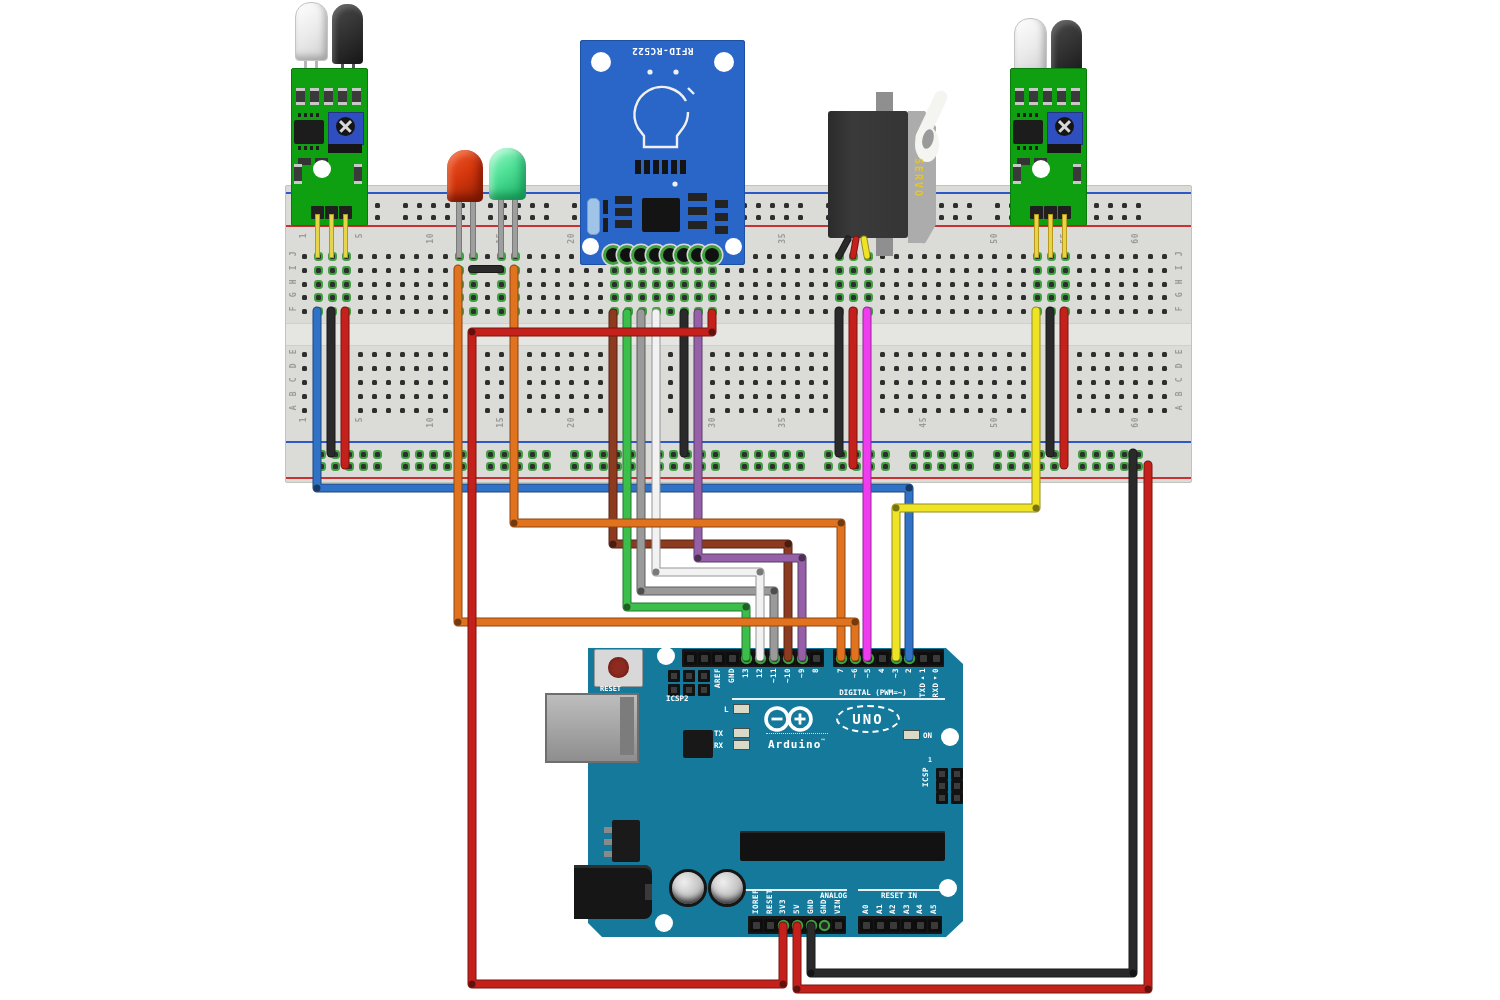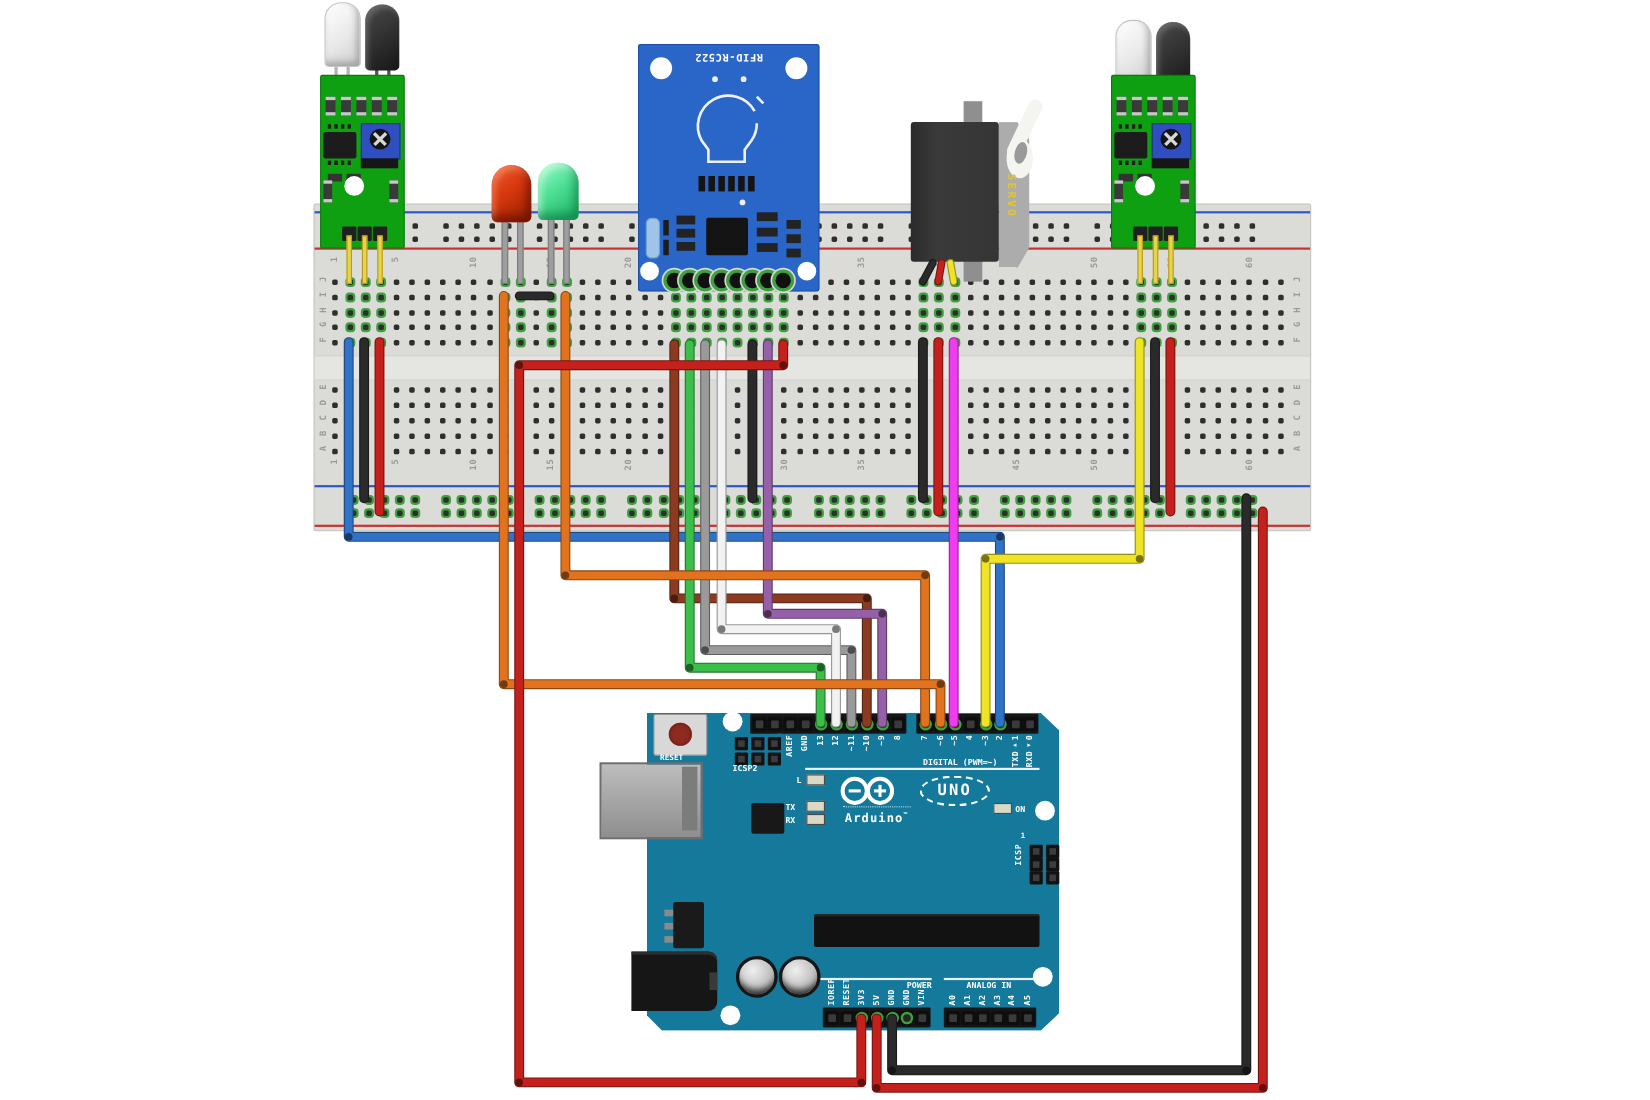--- a/index.html
+++ b/index.html
@@ -1005,23 +1005,23 @@
       <div class="icpad" style="left: 951px; top: 792px;">
         <i></i>
       </div>
     </div>
   <div class="vt" style="left:921px;top:767px;">ICSP</div>
   <div class="lbl" style="left:928px;top:756px;font-size:6.5px;">1</div>
 
   <div class="abs" style="left:808px;top:688px;width:130px;text-align:center;color:#fff;font:bold 7.5px 'DejaVu Sans Mono',monospace;">
     <span>DIGITAL (PWM=~)</span></div>
   <div class="abs" style="left:780px;top:891px;width:67px;text-align:right;color:#fff;font:bold 7.5px 'DejaVu Sans Mono',monospace;">
-    <span>POWER</span></div>
+    <span>ANALOG</span></div>
   <div class="abs" style="left:858px;top:891px;width:82px;text-align:center;color:#fff;font:bold 7.5px 'DejaVu Sans Mono',monospace;">
-    <span>ANALOG IN</span></div>
+    <span>RESET IN</span></div>
 
   <div id="headers">
       <div class="abs" style="left: 682px; top: 649px; width: 142px; height: 18px; background: rgb(22, 22, 22); border-radius: 1px;"></div>
       <div class="abs" style="left: 833px; top: 649px; width: 111px; height: 18px; background: rgb(22, 22, 22); border-radius: 1px;"></div>
       <div class="abs" style="left: 748px; top: 916px; width: 98px; height: 18px; background: rgb(22, 22, 22); border-radius: 1px;"></div>
       <div class="abs" style="left: 858px; top: 916px; width: 84px; height: 18px; background: rgb(22, 22, 22); border-radius: 1px;"></div>
       <div class="pin13" style="left: 683.5px; top: 651.5px;">
         <i></i>
       </div>
       <div class="pin13" style="left: 697.5px; top: 651.5px;">

